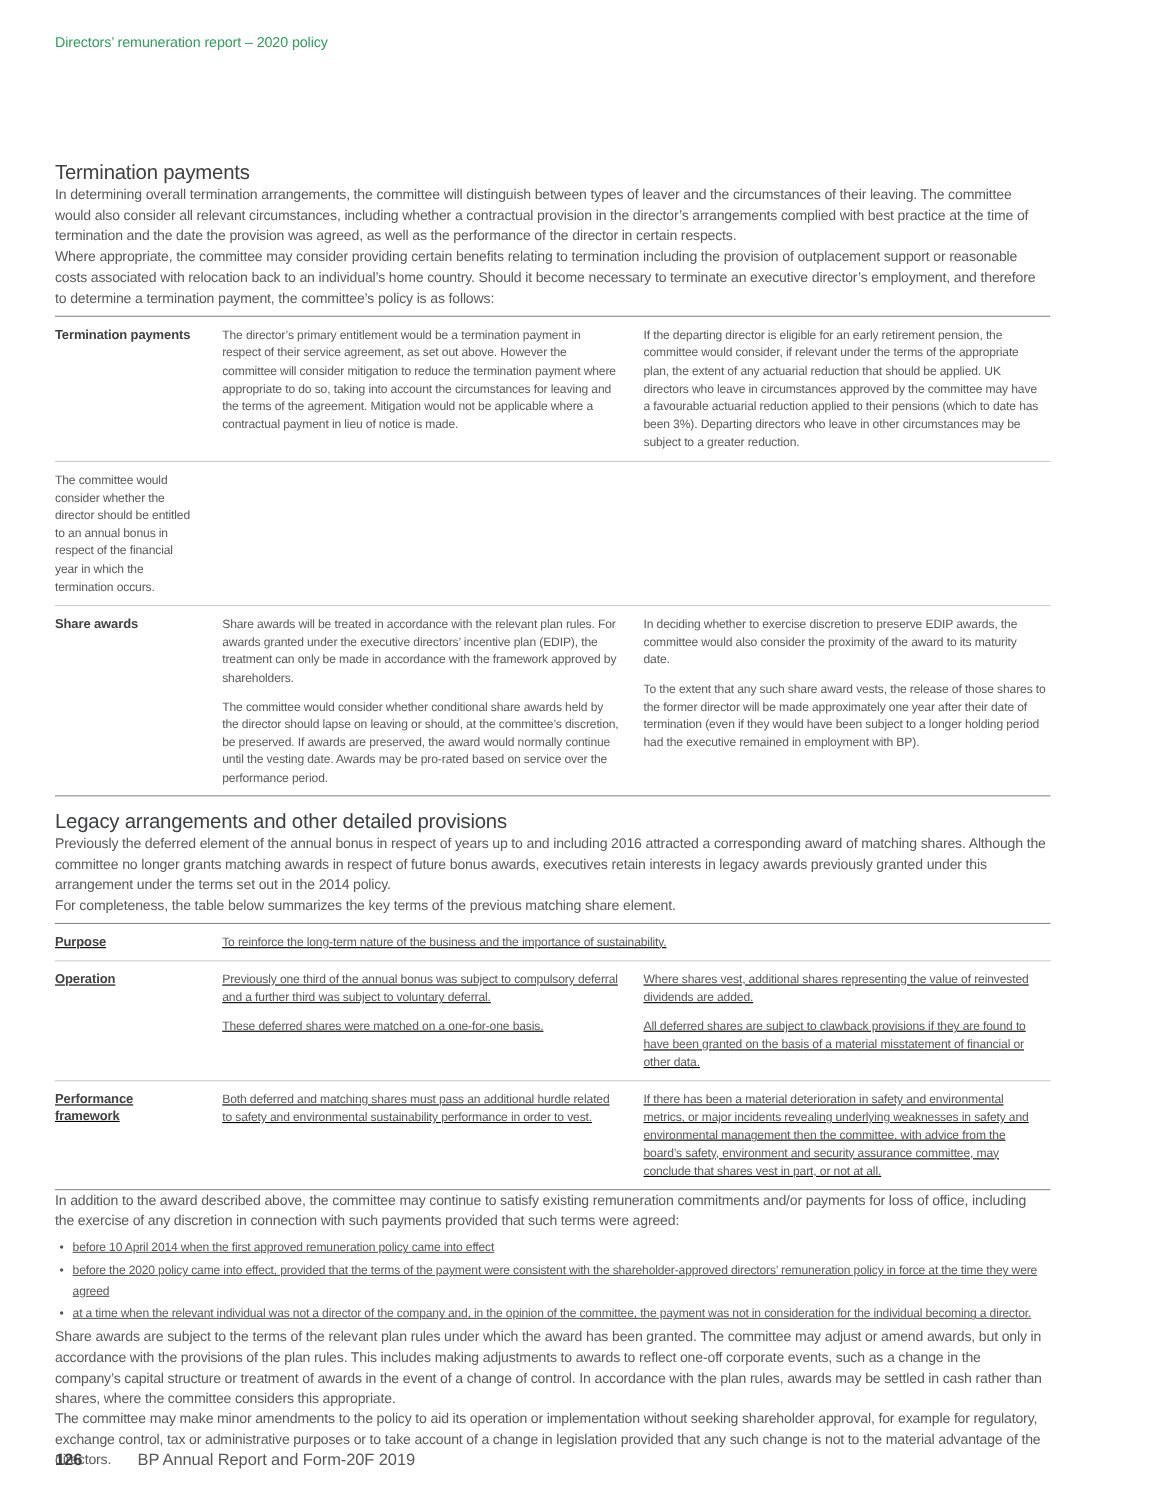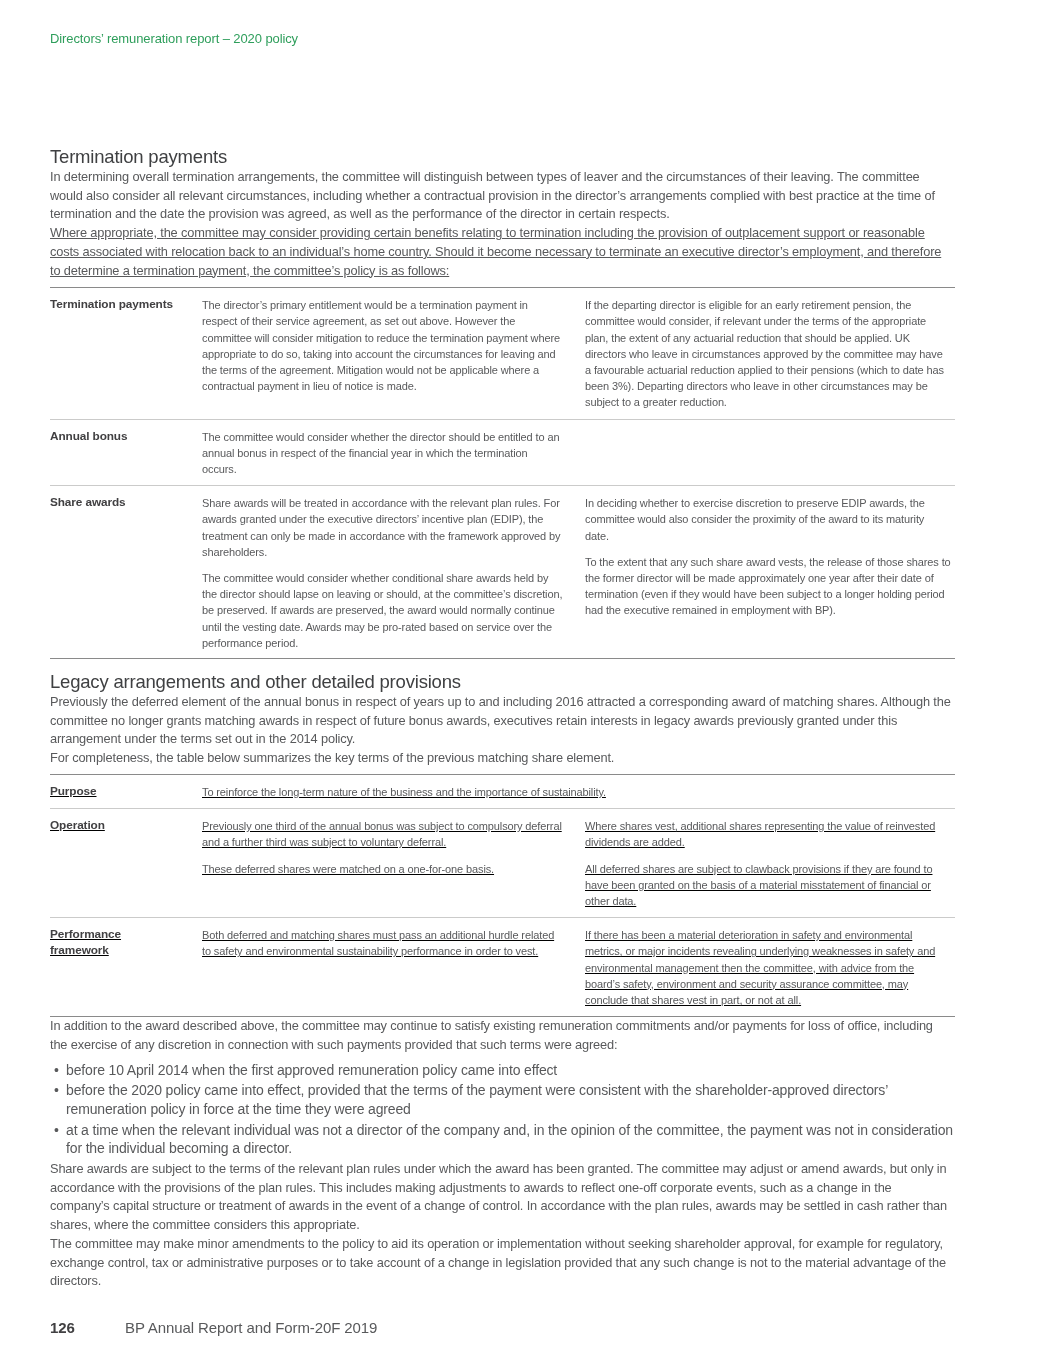--- a/index.html
+++ b/index.html
@@ -37,21 +37,21 @@
   h1.sect.second { margin-top: 12px; }
   p.body {
     margin: 0;
     font-size: 12.8px;
     line-height: 18.7px;
     color: #58595b;
     letter-spacing: -0.15px;
     padding-right: 2px;
   }
   .mt9 { margin-top: 9px; }
-  .mt5 { margin-top: 5px; text-decoration: underline; }
+  .mt5 { margin-top: 5px; }
   .mt8 { margin-top: 8px; }
   .mt4 { margin-top: 4px; }
   .mt11 { margin-top: 11px; }
   .tbl {
     border-top: 1px solid #8a8a8a;
     border-bottom: 1px solid #8a8a8a;
     margin-top: 7px;
   }
   .tbl.second { margin-top: 6px; text-decoration: underline; }
   .trow {
@@ -83,24 +83,25 @@
   .row-tall .tlabel, .row-tall .tcell { padding-bottom: 7px; }
   ul.bullets {
     margin: 6px 0 0 0;
     padding: 0;
     list-style: none;
   }
   ul.bullets li {
     position: relative;
     margin: 0 0 2px 0;
     padding-left: 16px;
-    font-size: 14px;
+    font-size: 11px;
     line-height: 18.7px;
     color: #58595b;
     letter-spacing: -0.15px;
+    text-decoration: underline;
   }
   ul.bullets li::before {
     content: "\2022";
     position: absolute;
     left: 4px;
     top: 0;
     color: #58595b;
   }
   .footer {
     position: absolute;
@@ -135,21 +136,20 @@
       <div class="trow">
         <div class="tlabel">Termination payments</div>
         <div class="tcell c2">
           <p>The director’s primary entitlement would be a termination payment in respect of their service agreement, as set out above. However the committee will consider mitigation to reduce the termination payment where appropriate to do so, taking into account the circumstances for leaving and the terms of the agreement. Mitigation would not be applicable where a contractual payment in lieu of notice is made.</p>
         </div>
         <div class="tcell c3">
           <p>If the departing director is eligible for an early retirement pension, the committee would consider, if relevant under the terms of the appropriate plan, the extent of any actuarial reduction that should be applied. UK directors who leave in circumstances approved by the committee may have a favourable actuarial reduction applied to their pensions (which to date has been 3%). Departing directors who leave in other circumstances may be subject to a greater reduction.</p>
         </div>
       </div>
       <div class="trow">
-        <div class="tlabel">Annual bonus</div>
         <div class="tcell c2">
           <p>The committee would consider whether the director should be entitled to an annual bonus in respect of the financial year in which the termination occurs.</p>
         </div>
       </div>
       <div class="trow row-tall">
         <div class="tlabel">Share awards</div>
         <div class="tcell c2">
           <p>Share awards will be treated in accordance with the relevant plan rules. For awards granted under the executive directors’ incentive plan (EDIP), the treatment can only be made in accordance with the framework approved by shareholders.</p>
           <p>The committee would consider whether conditional share awards held by the director should lapse on leaving or should, at the committee’s discretion, be preserved. If awards are preserved, the award would normally continue until the vesting date. Awards may be pro-rated based on service over the performance period.</p>
         </div>

